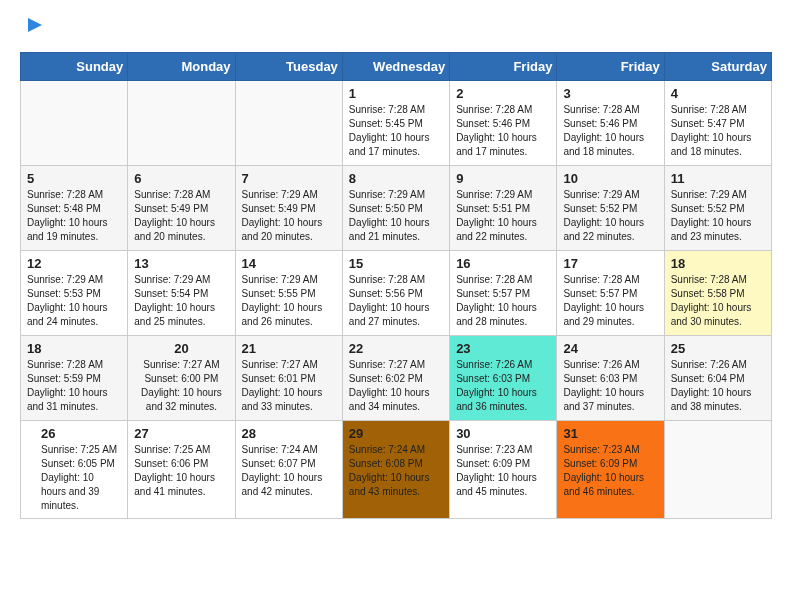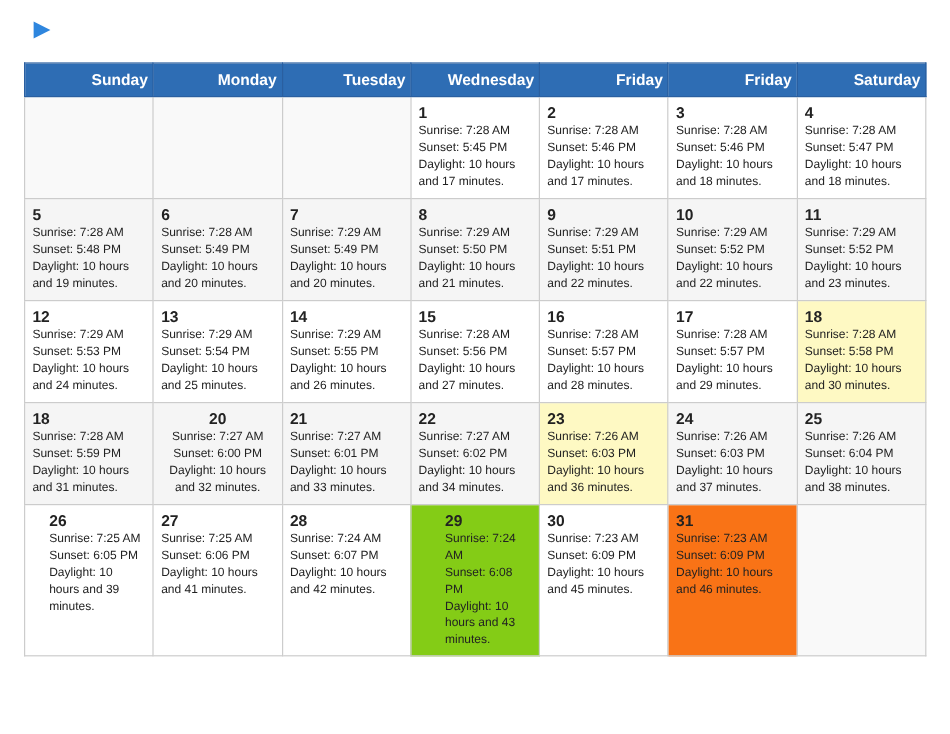--- a/index.html
+++ b/index.html
@@ -219,21 +219,21 @@
             <div class="day-info">Sunrise: 7:27 AM<br>Sunset: 6:00 PM<br>Daylight: 10 hours and 32 minutes.</div>
           </td>
           <td style="background: rgb(245, 245, 245);">
             <span class="day-num">21</span>
             <div class="day-info">Sunrise: 7:27 AM<br>Sunset: 6:01 PM<br>Daylight: 10 hours and 33 minutes.</div>
           </td>
           <td style="background: rgb(245, 245, 245);">
             <span class="day-num">22</span>
             <div class="day-info">Sunrise: 7:27 AM<br>Sunset: 6:02 PM<br>Daylight: 10 hours and 34 minutes.</div>
           </td>
-          <td style="background: #fef9c3;">
+          <td style="background: #5eead4;">
             <span class="day-num">23</span>
             <div class="day-info">Sunrise: 7:26 AM<br>Sunset: 6:03 PM<br>Daylight: 10 hours and 36 minutes.</div>
           </td>
           <td style="background: rgb(245, 245, 245);">
             <span class="day-num">24</span>
             <div class="day-info">Sunrise: 7:26 AM<br>Sunset: 6:03 PM<br>Daylight: 10 hours and 37 minutes.</div>
           </td>
           <td style="background: rgb(245, 245, 245);">
             <span class="day-num">25</span>
             <div class="day-info">Sunrise: 7:26 AM<br>Sunset: 6:04 PM<br>Daylight: 10 hours and 38 minutes.</div>
@@ -245,21 +245,21 @@
             <div class="day-info">Sunrise: 7:25 AM<br>Sunset: 6:05 PM<br>Daylight: 10 hours and 39 minutes.</div>
           </td>
           <td style="background: rgb(255, 255, 255);">
             <span class="day-num">27</span>
             <div class="day-info">Sunrise: 7:25 AM<br>Sunset: 6:06 PM<br>Daylight: 10 hours and 41 minutes.</div>
           </td>
           <td style="background: rgb(255, 255, 255);">
             <span class="day-num">28</span>
             <div class="day-info">Sunrise: 7:24 AM<br>Sunset: 6:07 PM<br>Daylight: 10 hours and 42 minutes.</div>
           </td>
-          <td style="background: #84cc16; padding-left: 28px;">
+          <td style="background: #a16207;">
             <span class="day-num">29</span>
             <div class="day-info">Sunrise: 7:24 AM<br>Sunset: 6:08 PM<br>Daylight: 10 hours and 43 minutes.</div>
           </td>
           <td style="background: rgb(255, 255, 255); margin-top: 24px;">
             <span class="day-num">30</span>
             <div class="day-info">Sunrise: 7:23 AM<br>Sunset: 6:09 PM<br>Daylight: 10 hours and 45 minutes.</div>
           </td>
           <td style="background: #f97316;">
             <span class="day-num">31</span>
             <div class="day-info">Sunrise: 7:23 AM<br>Sunset: 6:09 PM<br>Daylight: 10 hours and 46 minutes.</div>

